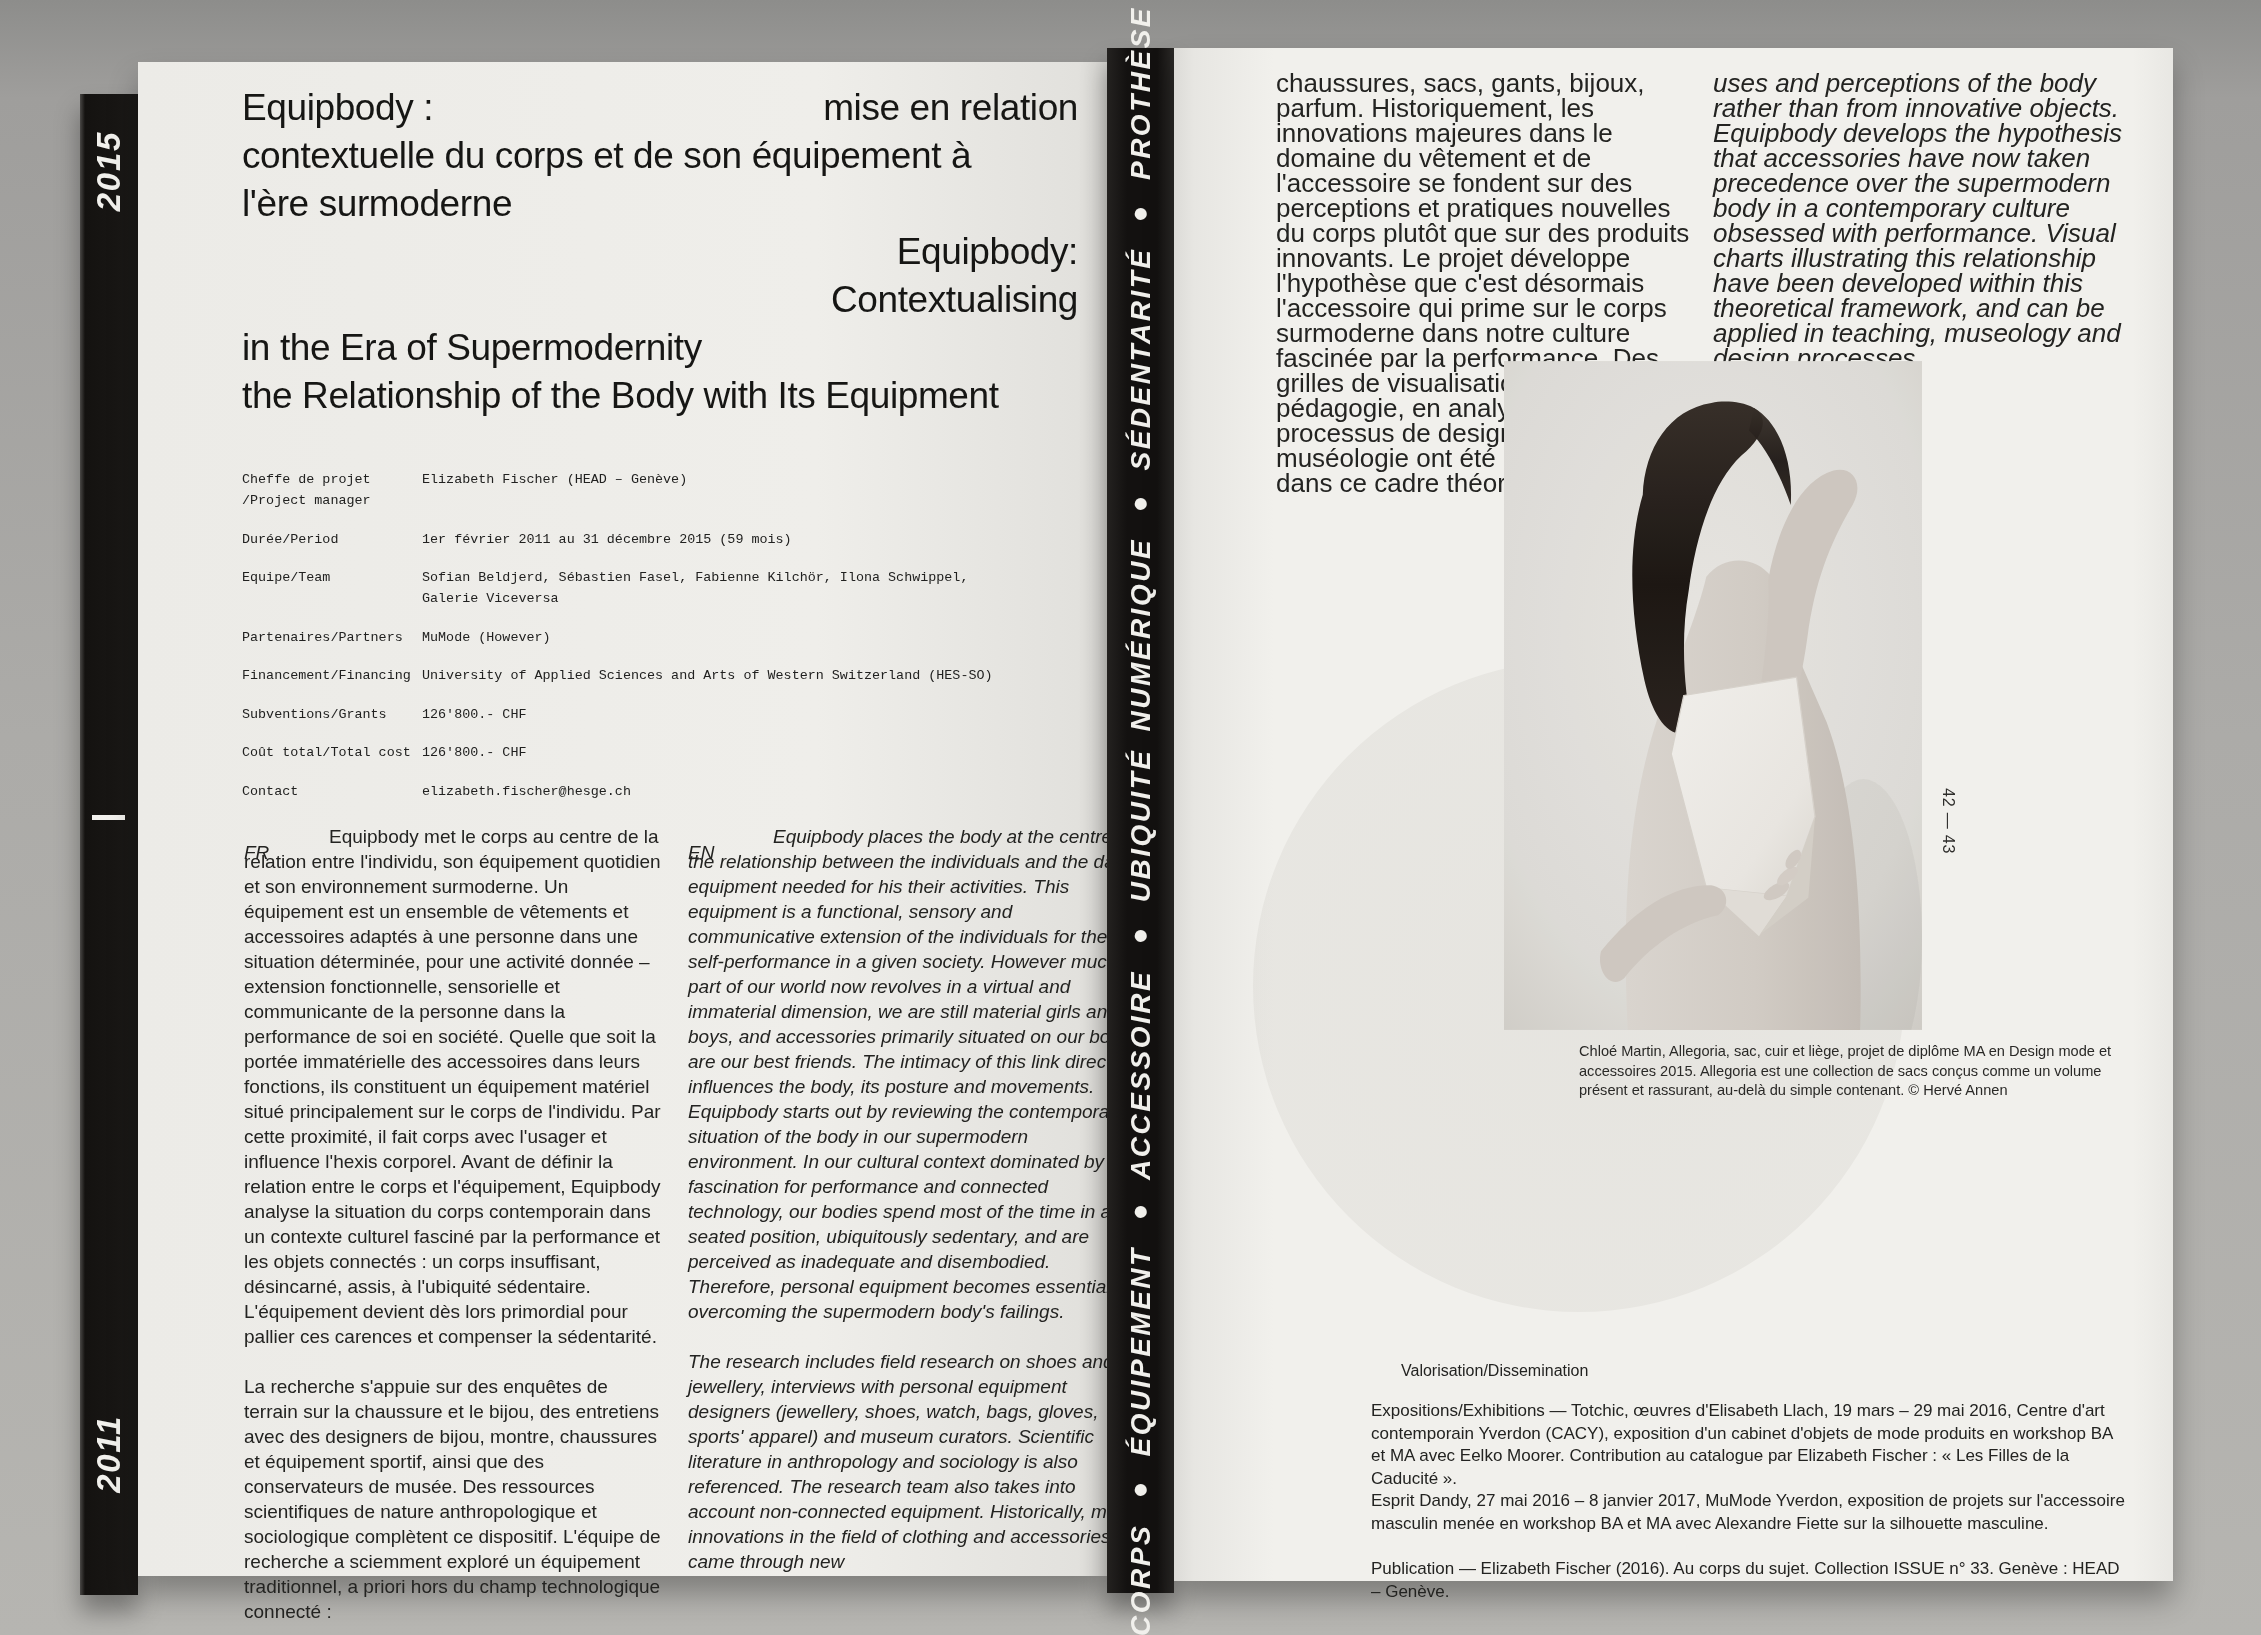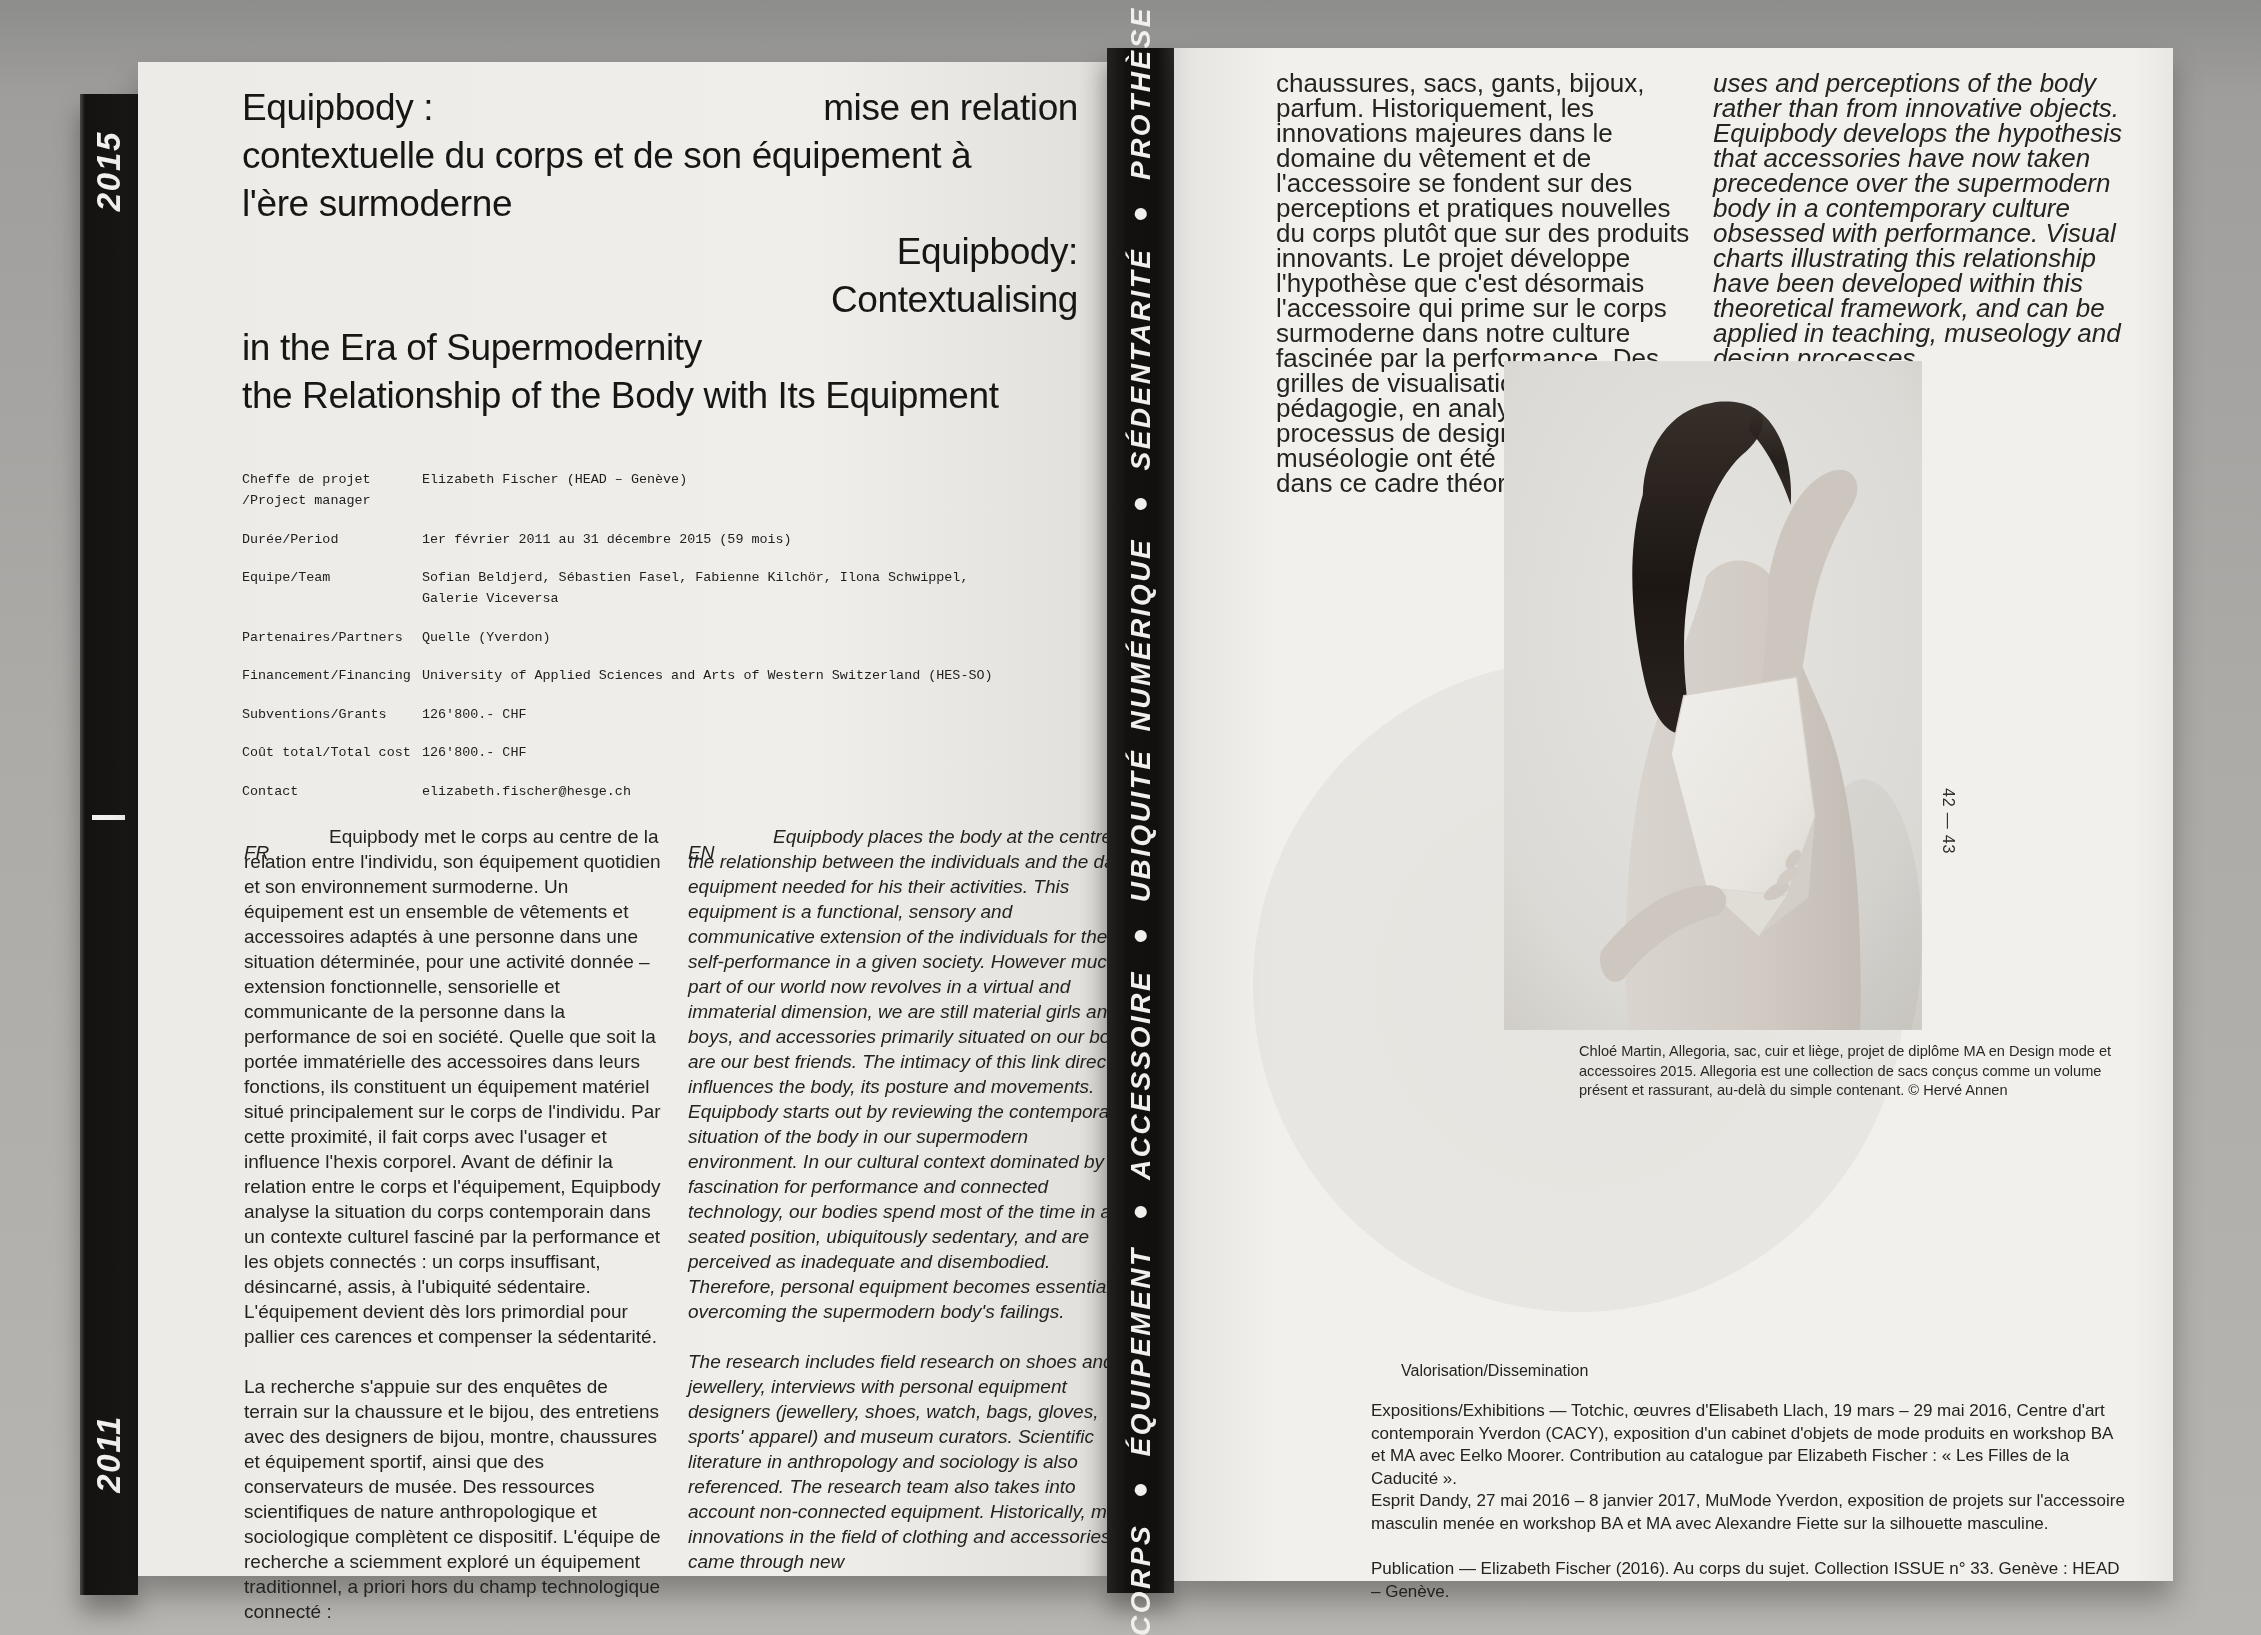--- a/index.html
+++ b/index.html
@@ -114,21 +114,21 @@
   </div>
 
   <div class="meta">
     <div class="meta-label">Cheffe de projet /Project manager</div>
     <div class="meta-value">Elizabeth Fischer (HEAD – Genève)</div>
     <div class="meta-label">Durée/Period</div>
     <div class="meta-value">1er février 2011 au 31 décembre 2015 (59 mois)</div>
     <div class="meta-label">Equipe/Team</div>
     <div class="meta-value">Sofian Beldjerd, Sébastien Fasel, Fabienne Kilchör, Ilona Schwippel, Galerie Viceversa</div>
     <div class="meta-label">Partenaires/Partners</div>
-    <div class="meta-value">Quelle (Yverdon)</div>
+    <div class="meta-value">MuMode (However)</div>
     <div class="meta-label">Financement/Financing</div>
     <div class="meta-value">University of Applied Sciences and Arts of Western Switzerland (HES-SO)</div>
     <div class="meta-label">Subventions/Grants</div>
     <div class="meta-value">126'800.- CHF</div>
     <div class="meta-label">Coût total/Total cost</div>
     <div class="meta-value">126'800.- CHF</div>
     <div class="meta-label">Contact</div>
     <div class="meta-value">elizabeth.fischer@hesge.ch</div>
   </div>
 

